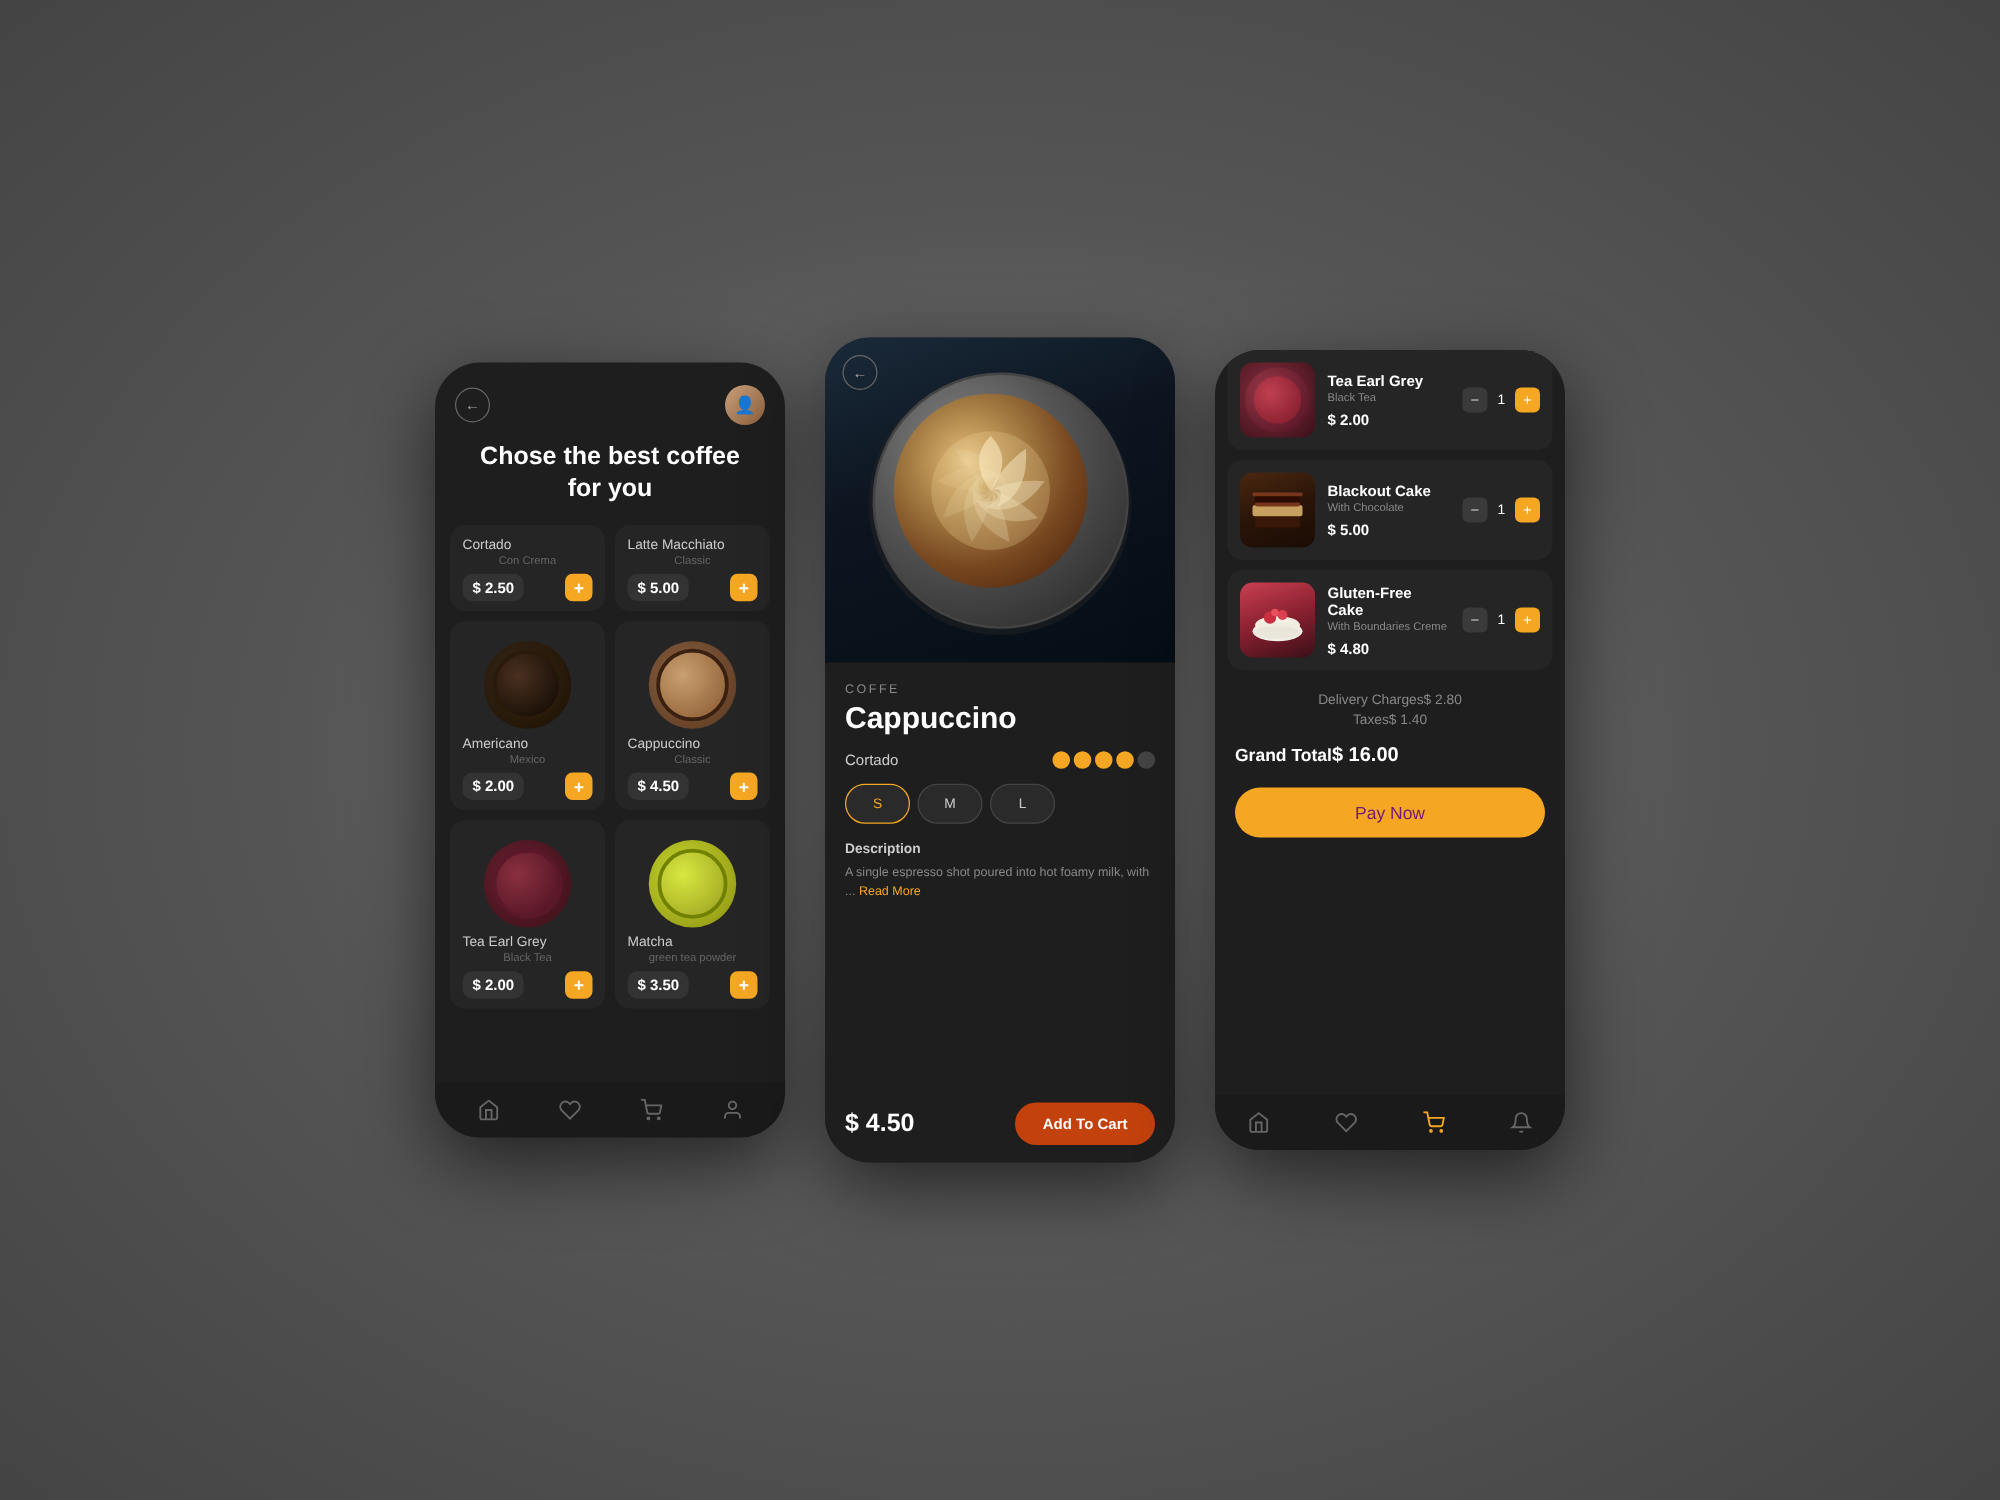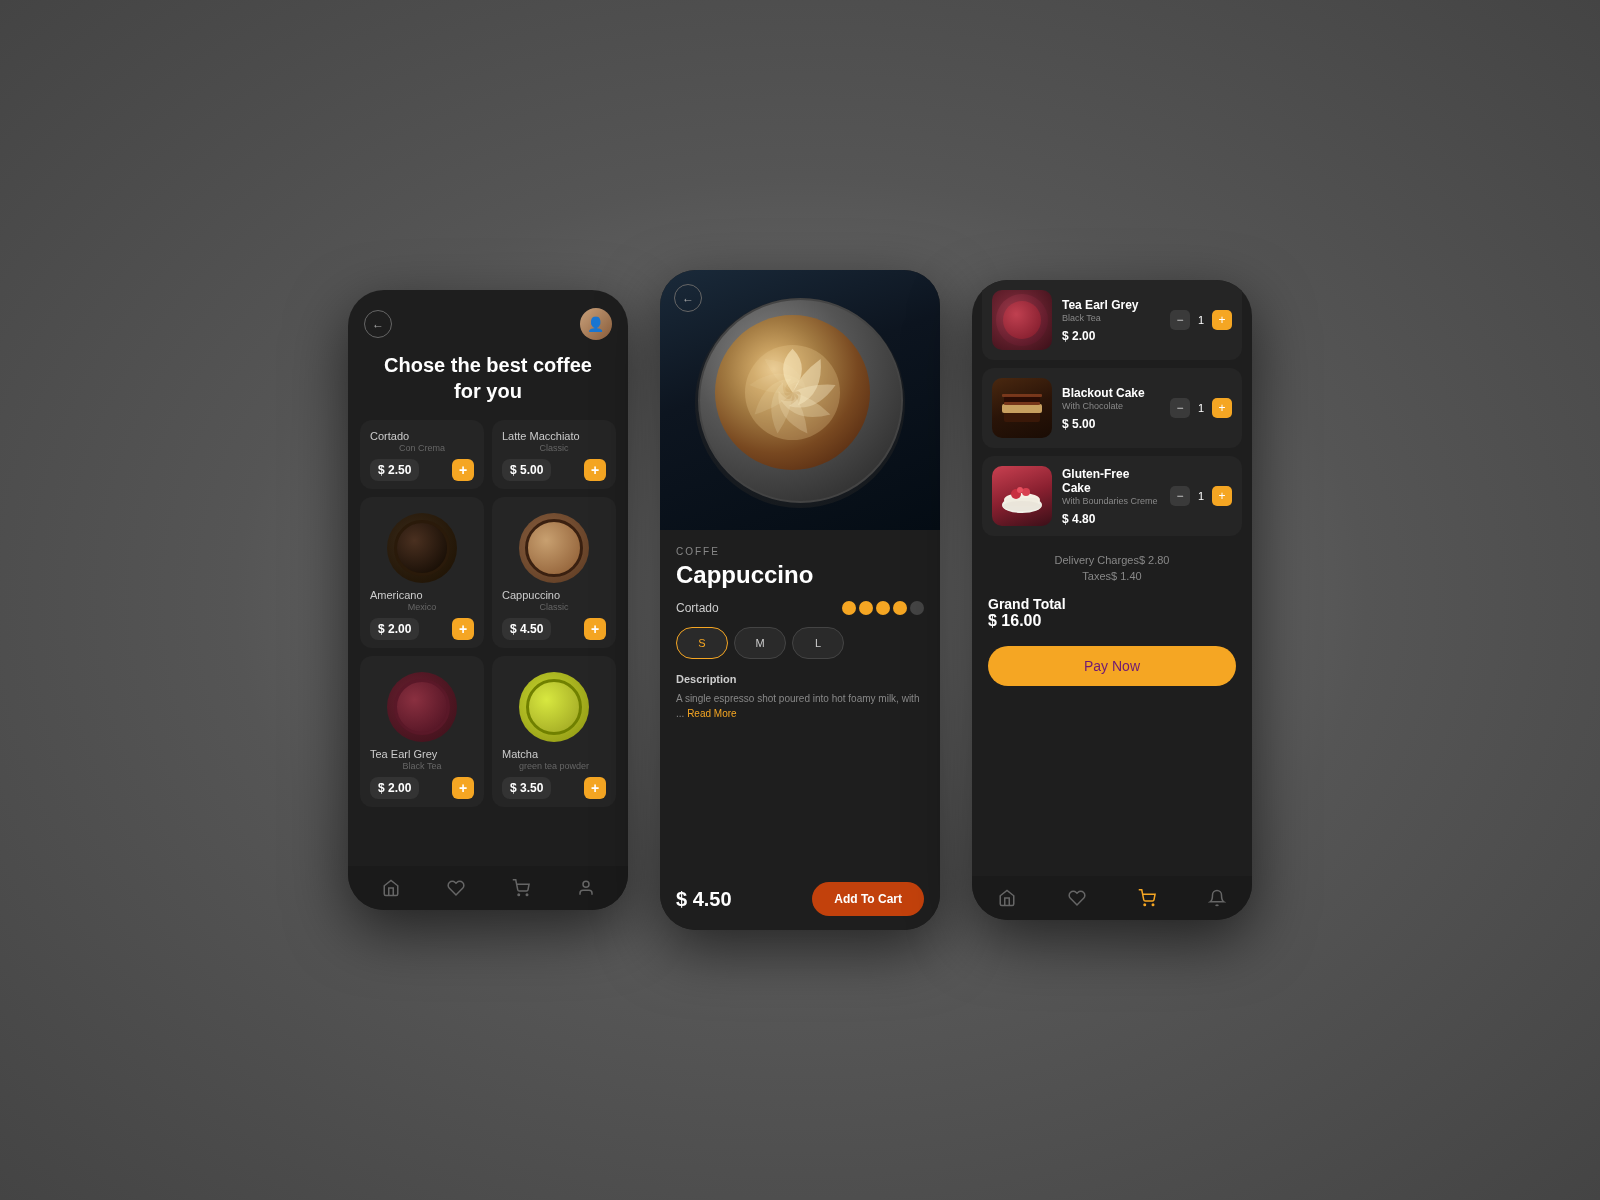--- a/index.html
+++ b/index.html
@@ -503,21 +503,20 @@
     .summary-value {
       color: #888;
       font-size: 11px;
     }
 
     .grand-total-row {
       display: flex;
       justify-content: flex-start;
       margin-top: 8px;
       padding-top: 6px;
-      flex-direction: column;
     }
 
     .grand-total-label {
       color: #fff;
       font-size: 14px;
       font-weight: 700;
     }
 
     .grand-total-value {
       color: #fff;

